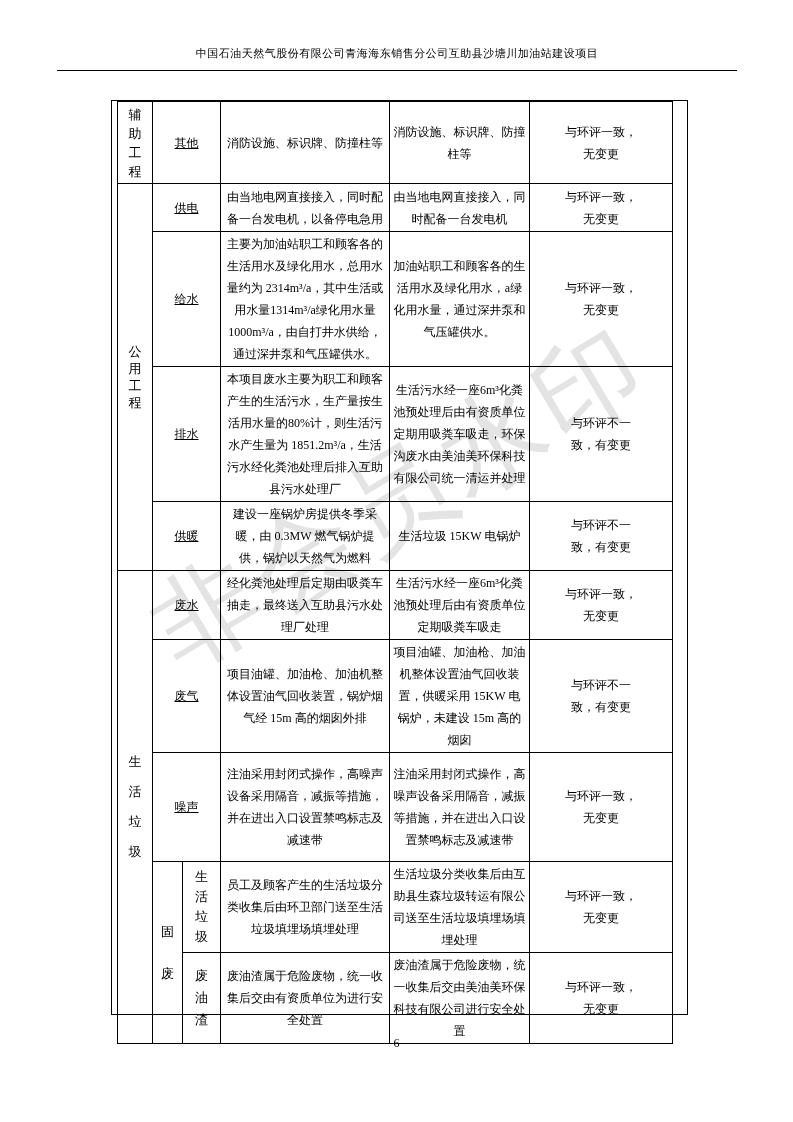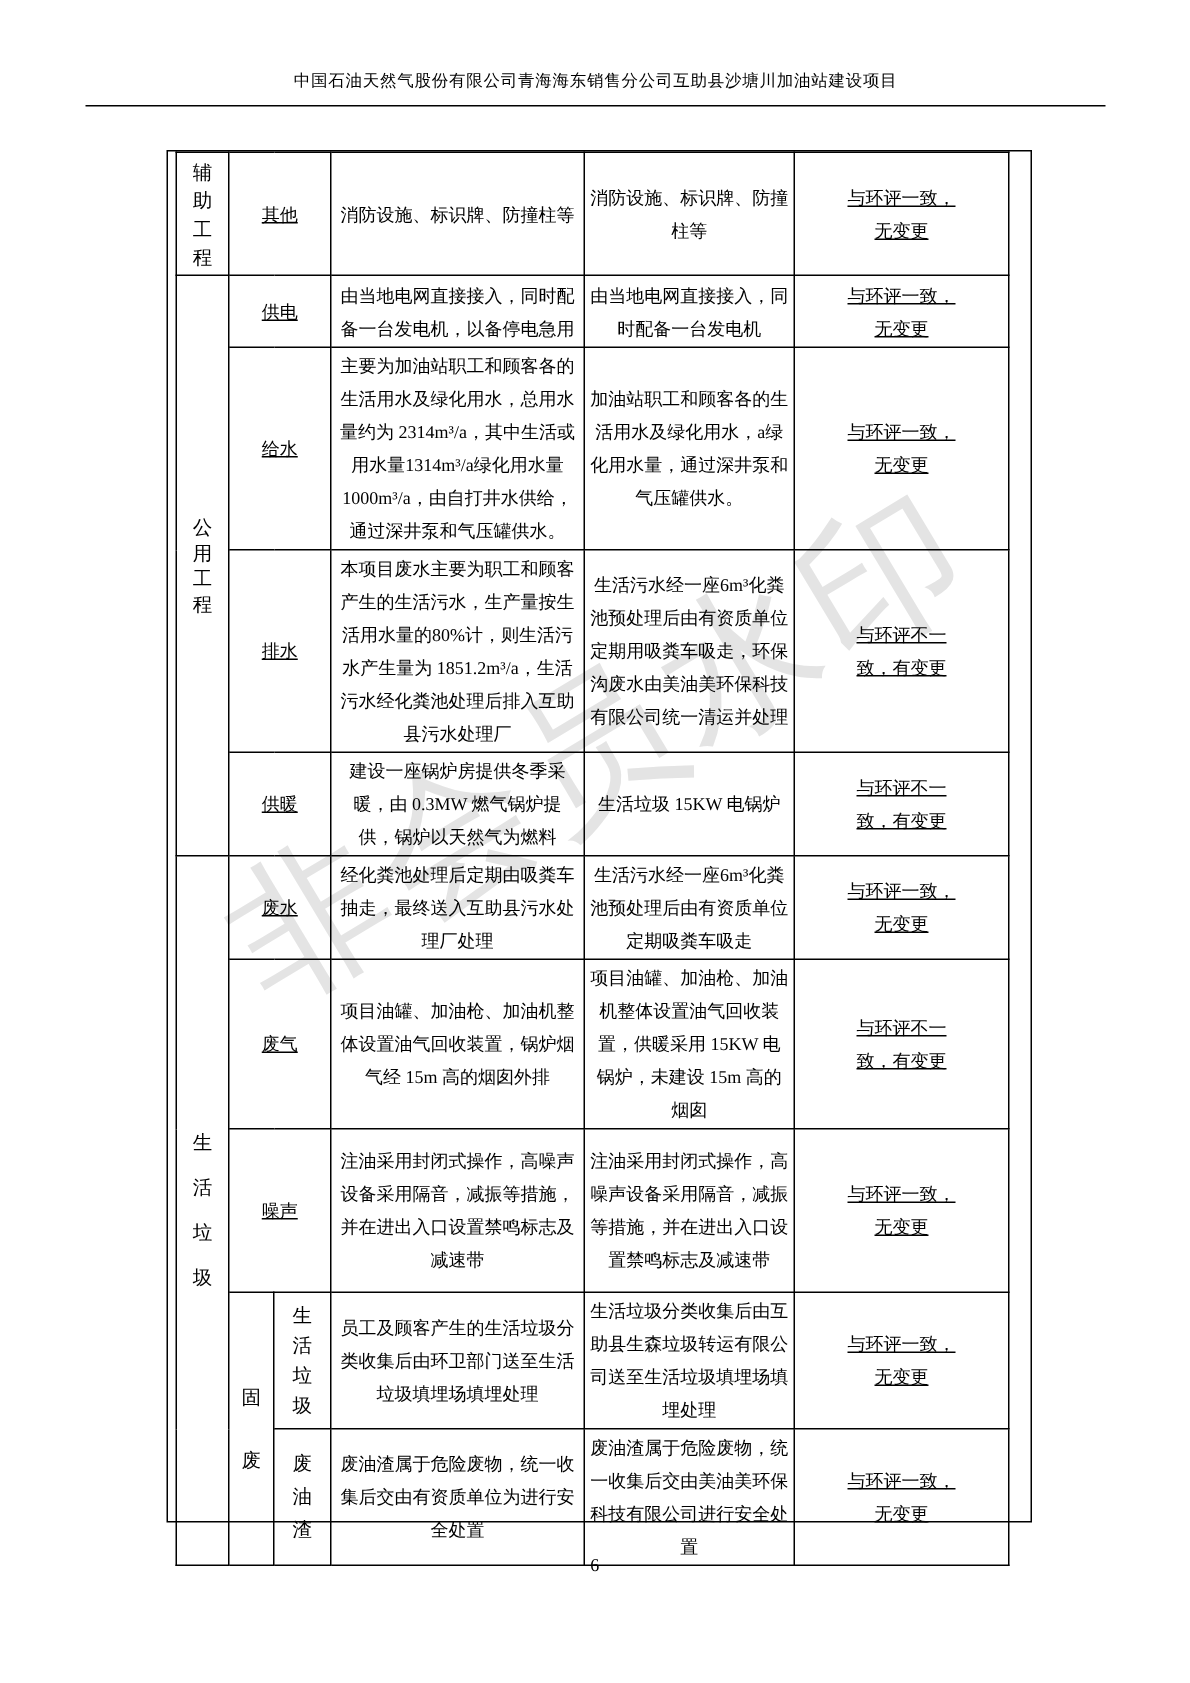--- a/index.html
+++ b/index.html
@@ -70,21 +70,21 @@
     text-align:center;
     font-size:13px;
   }
   .lh-aux{line-height:19px;}
   .lh-pub{line-height:17px;}
   .lh-env{line-height:30px;}
   .lh-solid{line-height:42px;}
   .lh-trash{line-height:20px;}
   .lh-oil{line-height:22px;}
   td.item{font-size:13px;text-decoration:underline;}
-  td.status{white-space:pre-line;text-decoration:underline;}
+  td.status{white-space:pre-line;}
   td.left-last{text-align:left;}
   
   .page-number{
     position:absolute;
     left:0;right:0;top:1036px;
     text-align:center;
     font-size:12px;
   }
 </style>
 </head>

